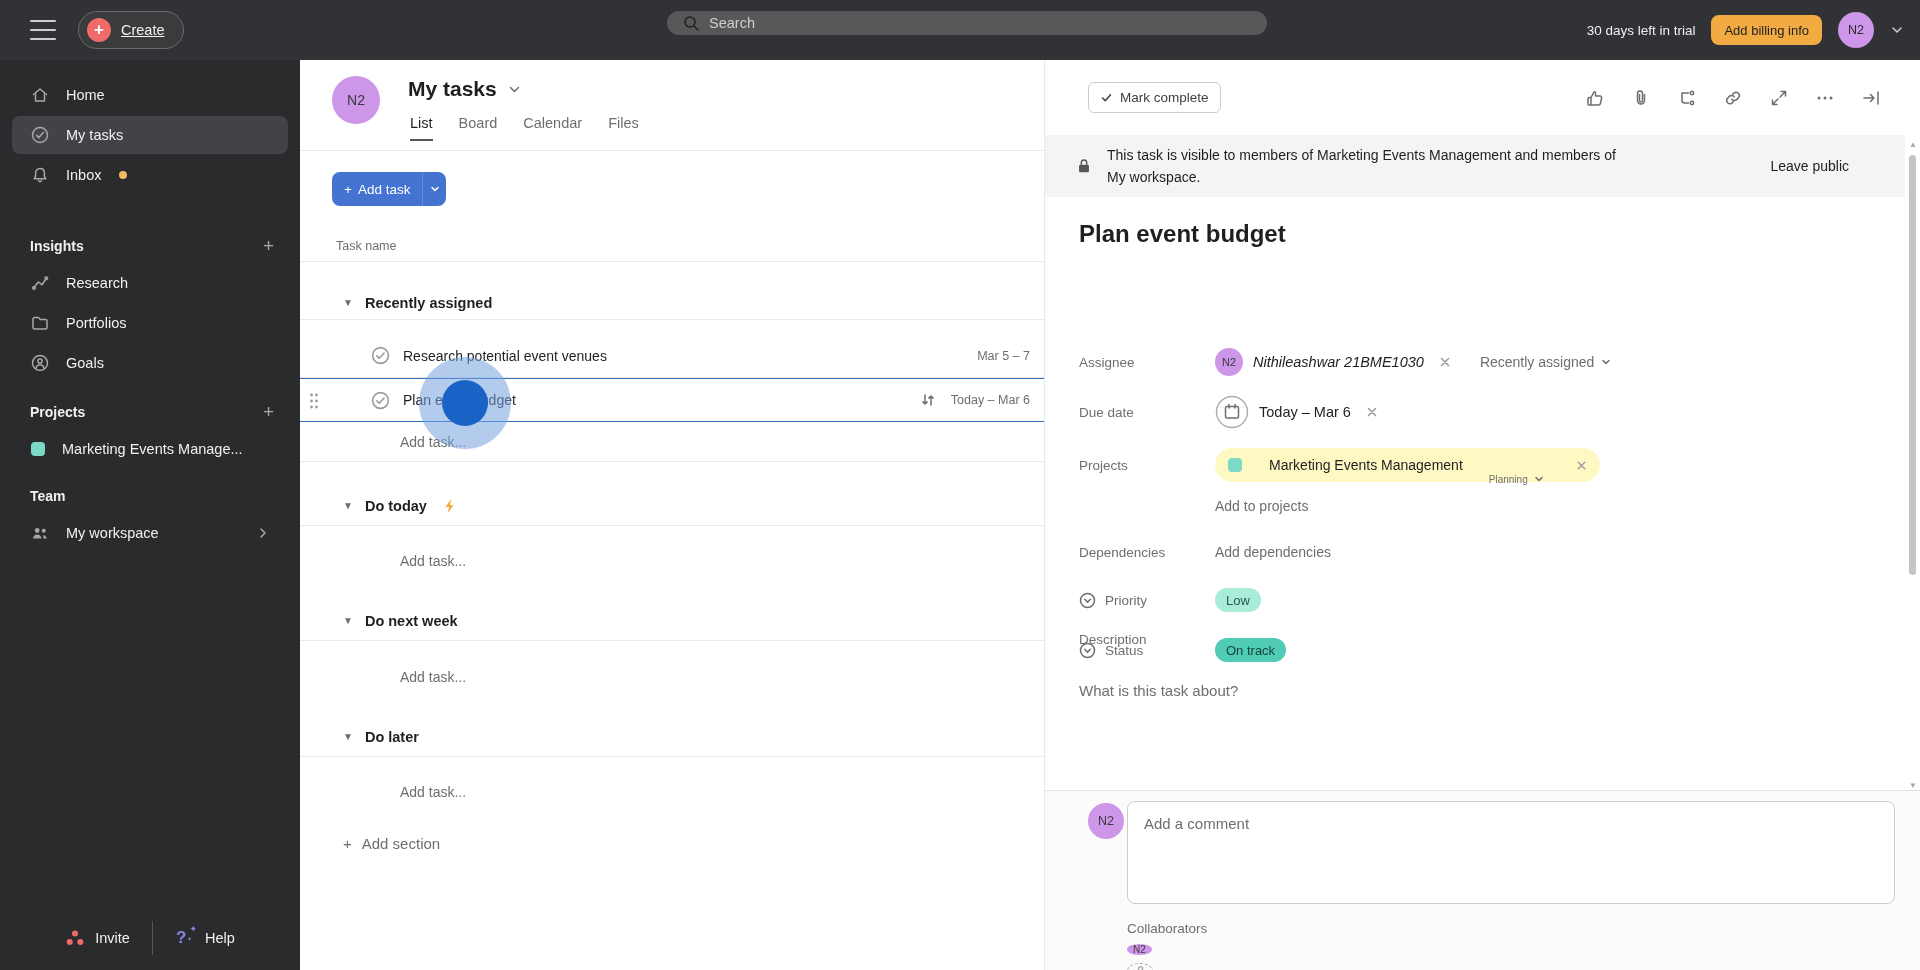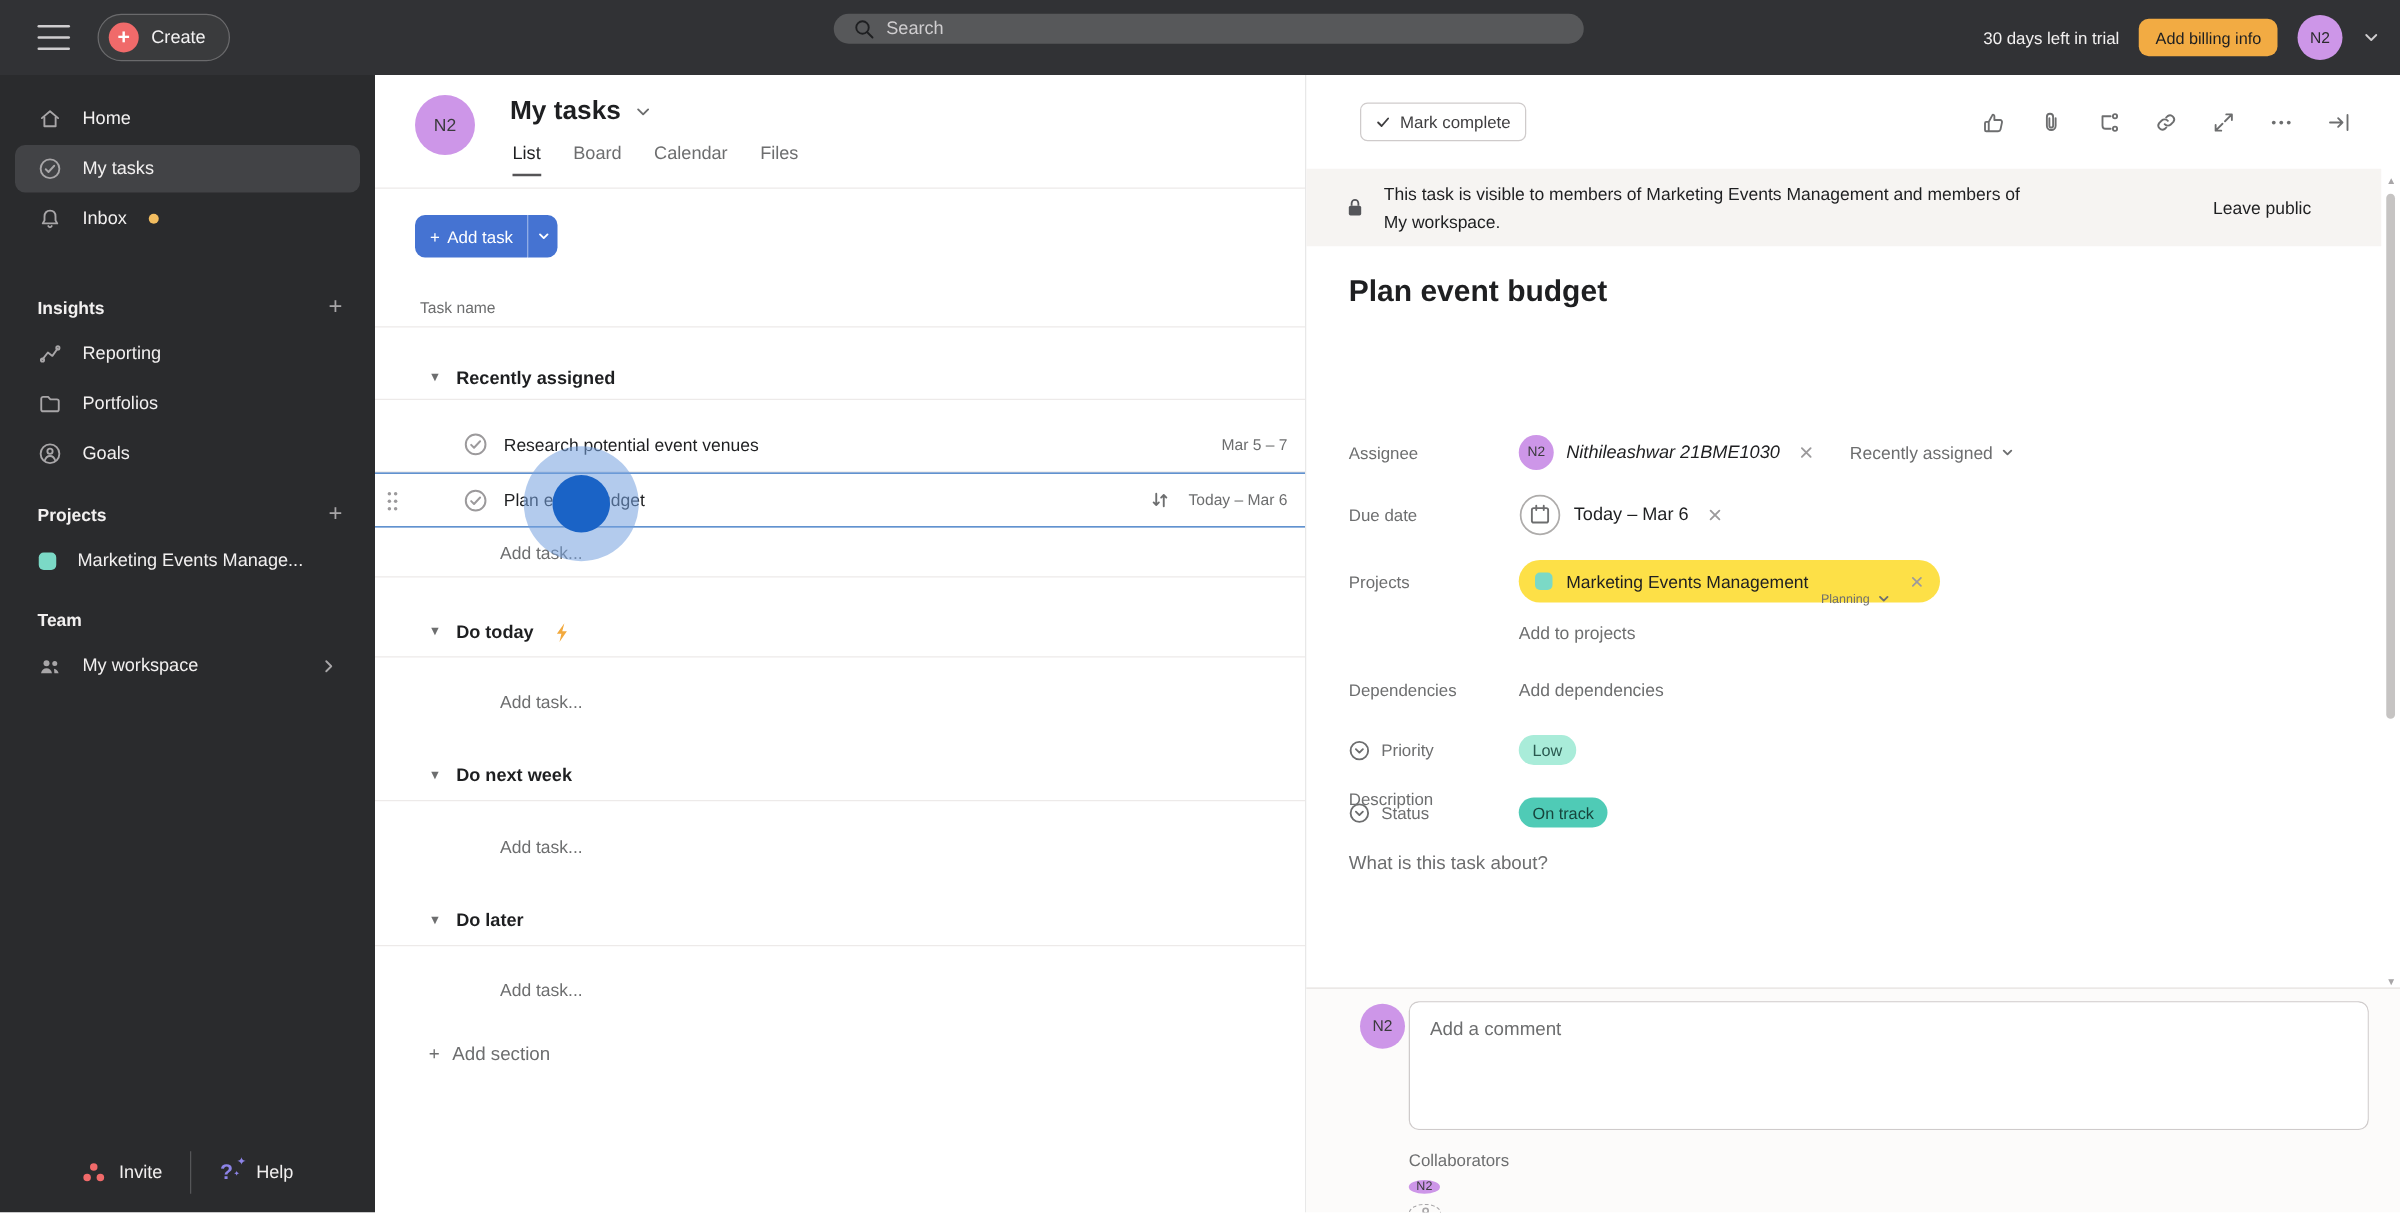--- a/index.html
+++ b/index.html
@@ -6,21 +6,21 @@
   html,body { width:1920px; height:970px; overflow:hidden; }
   body { font-family:"Liberation Sans", sans-serif; background:#fff; color:#1e1f21; }
   #app { position:relative; width:1920px; height:970px; }
 
   
   #topbar { position:absolute; left:0; top:0; width:1920px; height:60px; background:#313235; display:flex; align-items:center; }
   .hamburger { width:26px; height:20px; margin-left:30px; display:flex; flex-direction:column; justify-content:space-between; cursor:pointer; }
   .hamburger span { display:block; height:2px; background:#cfcdcf; border-radius:1px; }
   .create-btn { margin-left:22px; height:38px; padding:0 18px 0 8px; border:1px solid #6a6a6c; border-radius:19px; background:#3a3b3d; display:flex; align-items:center; gap:10px; cursor:pointer; }
   .create-plus { width:24px; height:24px; border-radius:50%; background:#f06a6a; color:#fff; font-size:17px; line-height:23px; text-align:center; font-weight:700; }
-  .create-label { color:#f2f1f2; font-size:14.5px; }
+  .create-label { color:#f2f1f2; font-size:14.5px;text-decoration:underline; }
   .search-wrap { position:absolute; left:667px; top:11px; width:600px; height:24px; background:#57585a; border-radius:19px; display:flex; align-items:center; padding:0 16px; gap:9px; }
   .search-wrap svg { flex:0 0 auto; }
   .search-input { background:transparent; border:none; outline:none; color:#e8e7e8; font-size:14.5px; width:100%; font-family:"Liberation Sans",sans-serif; }
   .search-input::placeholder { color:#cfcdcf; }
   .topbar-right { position:absolute; right:16px; top:0; height:60px; display:flex; align-items:center; gap:16px; }
   .trial-text { color:#f2f0f0; font-size:13.5px; }
   .billing-btn { background:#f2ab43; color:#1e1f21; font-size:13px; font-weight:500; border:none; border-radius:8px; height:30px; padding:0 13px; cursor:pointer; }
   .top-avatar { width:36px; height:36px; border-radius:50%; background:#cd96e8; color:#2b2b2d; font-size:12.5px; display:flex; align-items:center; justify-content:center; cursor:pointer; }
   .top-chevron { color:#cfcdcf; display:flex; cursor:pointer; }
 
@@ -90,21 +90,21 @@
   .make-public { margin-left:auto; font-size:14px; color:#1e1f21; cursor:pointer; white-space:nowrap; }
   .detail-title { position:absolute; left:34px; top:160px; font-size:24px; font-weight:700; color:#1e1f21; }
   .frow { position:absolute; left:0; width:860px; display:flex; align-items:center; }
   .flabel { width:170px; padding-left:34px; color:#6d6e6f; font-size:13.5px; display:flex; align-items:center; gap:9px; flex:0 0 auto; }
   .fvalue { display:flex; align-items:center; gap:10px; }
   .small-avatar { width:28px; height:28px; border-radius:50%; background:#cd96e8; color:#3a3a3c; font-size:11px; display:flex; align-items:center; justify-content:center; }
   .assignee-name { font-size:14.5px; color:#1e1f21;font-style:italic; }
   .xbtn { color:#9c9a9c; display:flex; cursor:pointer; margin-left:4px; }
   .gray-dd { display:flex; align-items:center; gap:6px; color:#6d6e6f; font-size:14px; margin-left:18px; cursor:pointer; }
   .due-text { font-size:14.5px; color:#1e1f21; }
-  .proj-chip { height:34px; background:#fde047; border-radius:17px; display:flex; align-items:center; gap:10px; padding:0 12px; cursor:pointer; }
+  .proj-chip { height:34px; background:#fef9c3; border-radius:17px; display:flex; align-items:center; gap:26px; padding:0 12px; cursor:pointer; }
   .proj-chip-name { font-size:14px; color:#1e1f21; }
   .proj-chip-section { font-size:10px; color:#6d6e6f; display:flex; align-items:flex-end; gap:5px;margin-top:27px; }
   .link-gray { color:#6d6e6f; font-size:14px; cursor:pointer; }
   .badge { border-radius:12px; height:24px; display:flex; align-items:center; padding:0 11px; font-size:13px; }
   .badge-low { background:#a9ecd9; color:#2a5a50; }
   .badge-ontrack { background:#4fcbb6; color:#17443c; }
   .desc-label { position:absolute; left:34px; top:572px; color:#6d6e6f; font-size:13.5px; }
   .desc-placeholder { position:absolute; left:34px; top:622px; color:#6d6e6f; font-size:15px; }
   .comment-footer { position:absolute; left:0; top:730px; width:875px; height:180px; background:#fcfbfa; border-top:1px solid #e5e2e0; }
   .comment-avatar { position:absolute; left:43px; top:12px; width:36px; height:36px; border-radius:50%; background:#cd96e8; color:#3a3a3c; font-size:12.5px; display:flex; align-items:center; justify-content:center; }
@@ -184,21 +184,21 @@
     <div class="side-section-head mt-insights">
       <span>Insights</span>
       <span class="side-plus">+</span>
     </div>
     <div class="nav-item">
       <svg class="icon" width="20" height="20" viewBox="0 0 20 20" style="color:#a8a6a8">
           <path d="M4 14.5 8.3 9l3.6 2.7L16 6"></path>
           <circle cx="4" cy="15" r="1.3"></circle>
           <circle cx="16.3" cy="5.3" r="1.3"></circle>
         </svg>
-      <span>Reporting</span>
+      <span>Research</span>
     </div>
     <div class="nav-item">
       <svg class="icon" width="20" height="20" viewBox="0 0 20 20" style="color:#a8a6a8">
           <path d="M3 6a1.5 1.5 0 0 1 1.5-1.5h4l1.8 2h5.2A1.5 1.5 0 0 1 17 8v6.5a1.5 1.5 0 0 1-1.5 1.5h-11A1.5 1.5 0 0 1 3 14.5z"></path>
         </svg>
       <span>Portfolios</span>
     </div>
     <div class="nav-item">
       <svg class="icon" width="20" height="20" viewBox="0 0 20 20" style="color:#a8a6a8">
           <circle cx="10" cy="10" r="7.5"></circle>

